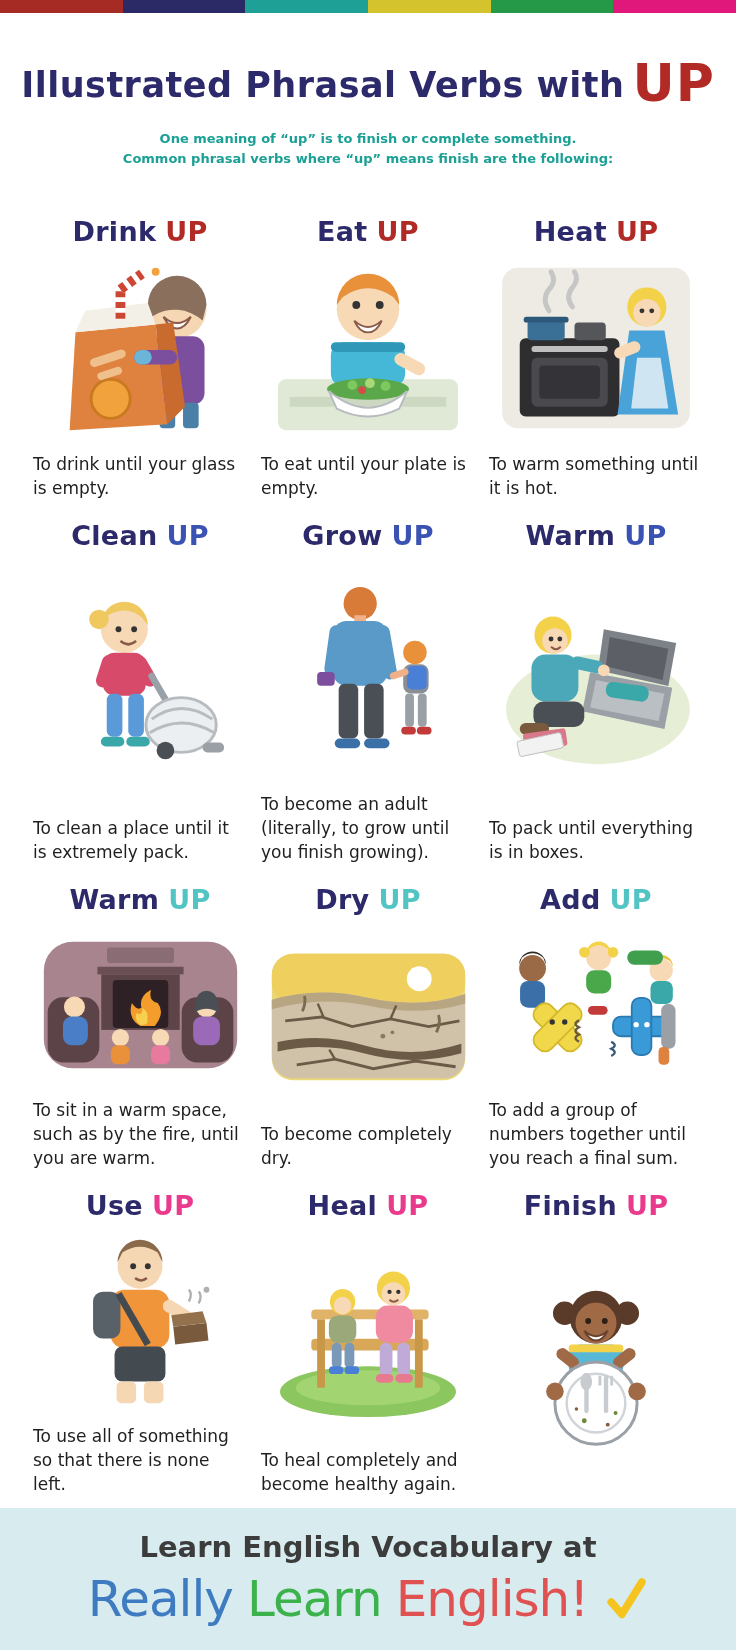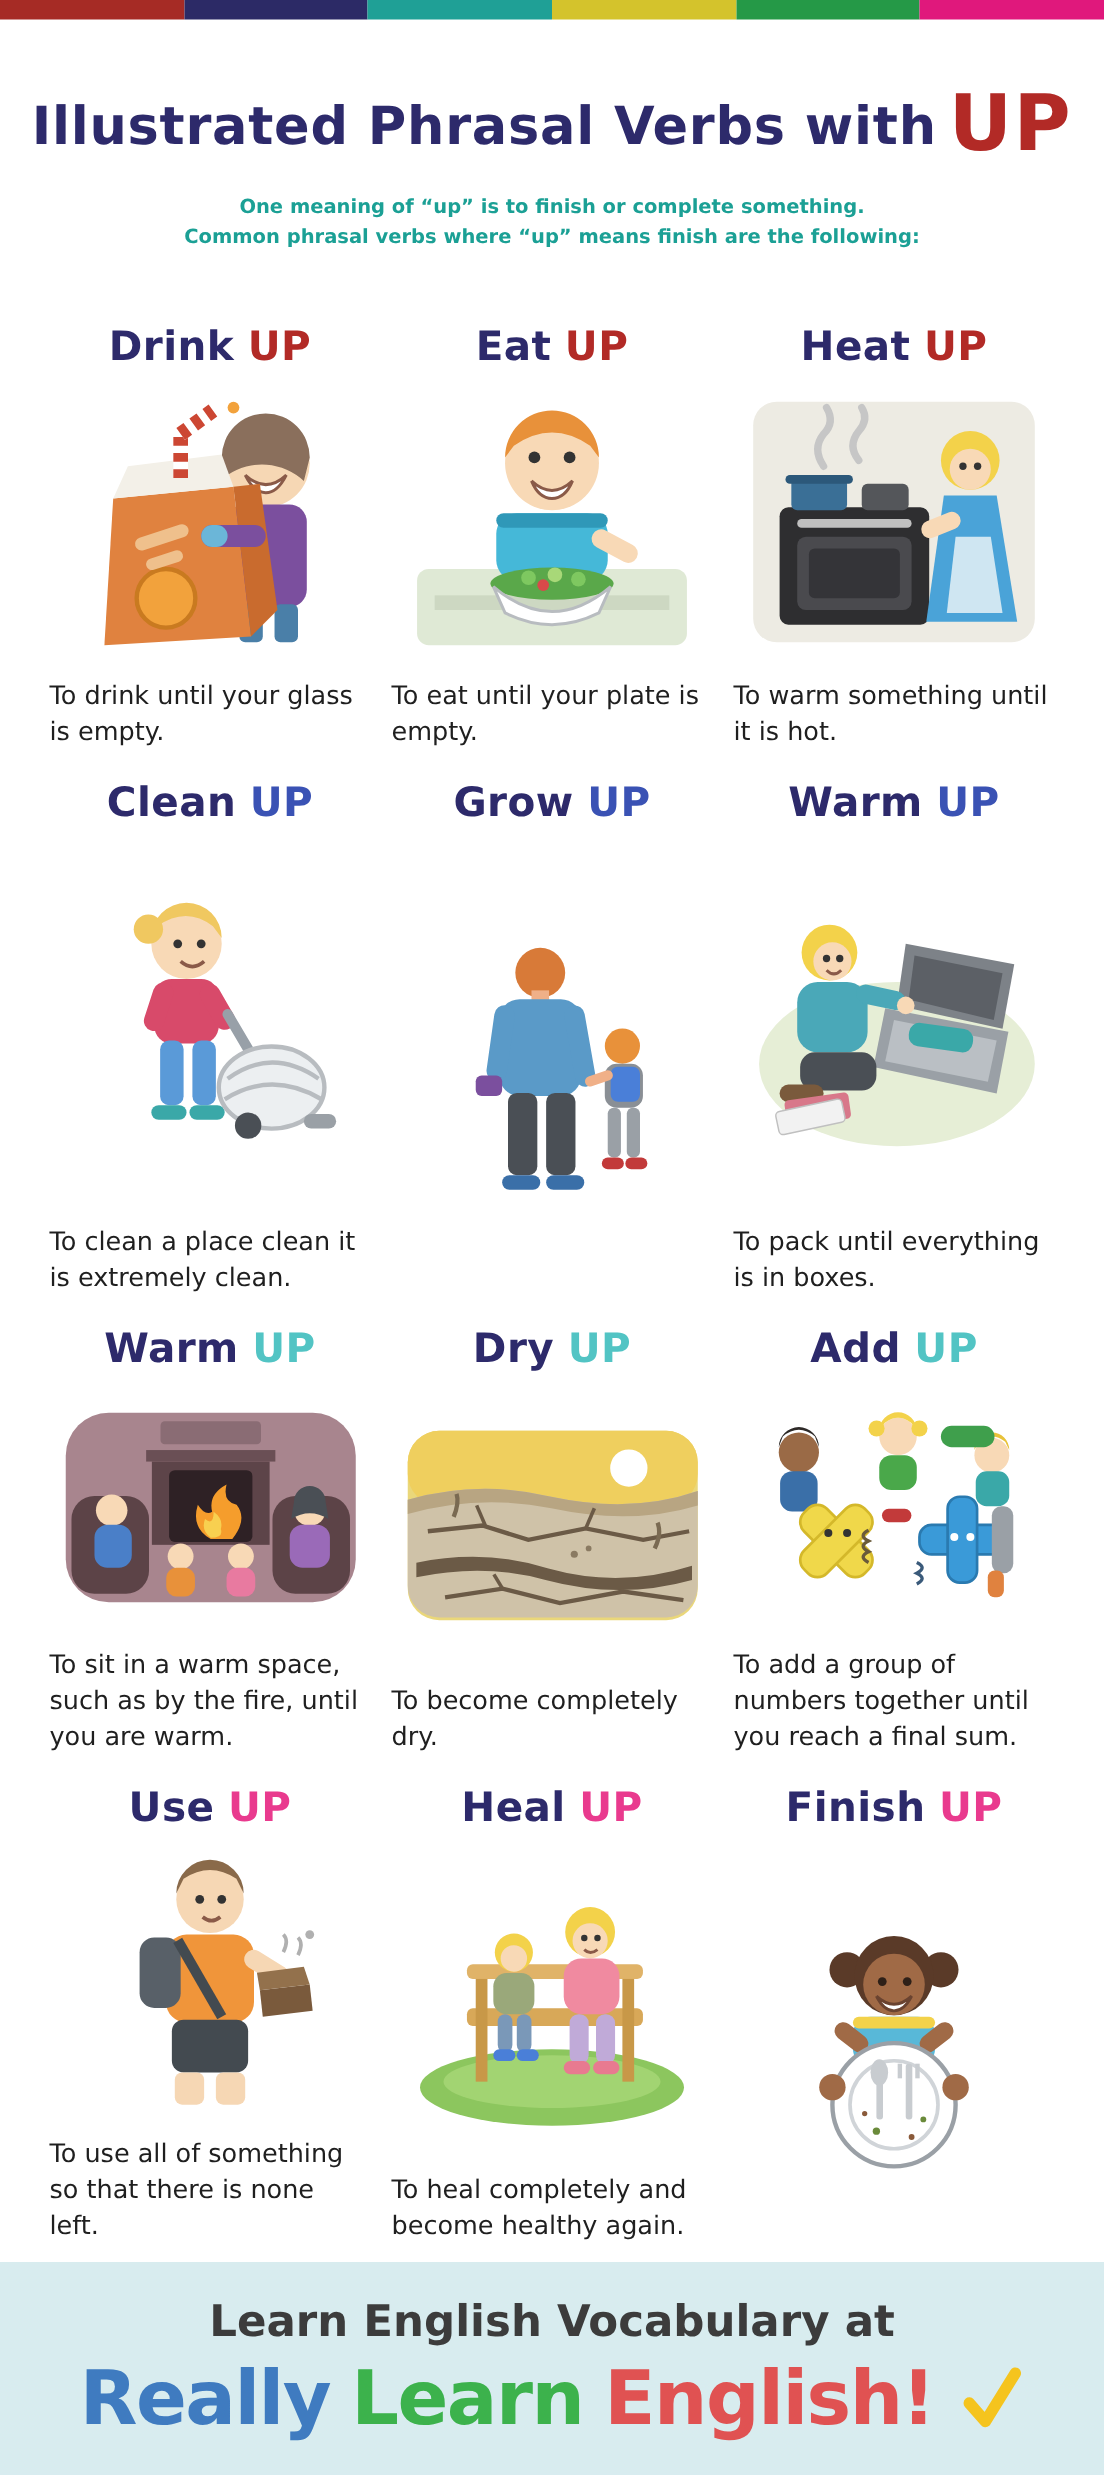--- a/index.html
+++ b/index.html
@@ -29,21 +29,21 @@
   .up-red{color:#b22a26}.up-blue{color:#3a52b4}.up-teal{color:#52c4c4}.up-pink{color:#e93a8e}
   .illo{flex:1;display:flex;align-items:center;justify-content:center;width:100%;overflow:hidden;}
   .r1 .illo svg,.r2 .illo svg,.r4 .illo svg{height:176px;}
   .r3 .illo svg{height:134px;}
   .desc{font-size:17px;line-height:1.42;color:#1f1f1f;font-weight:500;max-width:214px;margin:4px 0 12px;}
 
   
   .footer{height:142px;background:#d8ecef;display:flex;flex-direction:column;align-items:center;justify-content:center;}
   .tagline{margin:0;color:#3c3c3c;font-size:29px;font-weight:600;}
   .brand{display:flex;align-items:center;gap:14px;margin-top:6px;}
-  .brand-text{font-size:50px;font-weight:700;letter-spacing:-1px;white-space:nowrap;}
+  .brand-text{font-size:50px;font-weight:400;letter-spacing:-1px;white-space:nowrap;}
   .brand-really{color:#3f7bc0}.brand-learn{color:#3cb24c;margin-left:14px}.brand-english{color:#e05252;margin-left:14px}
 </style>
 </head>
 <body>
 
 <div class="topbar">
   <div class="seg1"></div>
   <div class="seg2"></div>
   <div class="seg3"></div>
   <div class="seg4"></div>
@@ -161,21 +161,21 @@
         <rect x="60" y="146" width="24" height="10" rx="5" fill="#3aa8a8"></rect>
         <rect x="86" y="146" width="24" height="10" rx="5" fill="#3aa8a8"></rect>
         <line x1="112" y1="84" x2="132" y2="118" stroke="#98a0a8" stroke-width="7" stroke-linecap="round"></line>
         <ellipse cx="142" cy="134" rx="36" ry="28" fill="#eceff1" stroke="#b8bcc0" stroke-width="3"></ellipse>
         <path d="M112 128 q30 -22 62 0" fill="none" stroke="#b8bcc0" stroke-width="3"></path>
         <path d="M110 142 q32 -20 66 0" fill="none" stroke="#b8bcc0" stroke-width="3"></path>
         <circle cx="126" cy="160" r="9" fill="#4a4f55"></circle>
         <rect x="164" y="152" width="22" height="10" rx="5" fill="#9aa0a6"></rect>
       </svg>
     </div>
-    <p class="desc">To clean a place clean it is extremely clean.</p>
+    <p class="desc">To clean a place until it is extremely pack.</p>
   </div>
 
   <div class="card">
     <h2 class="card-title"><span>Grow</span><span class="up up-blue">UP</span></h2>
     <div class="illo">
       <svg viewBox="0 0 200 180" width="196" height="176">
         <circle cx="92" cy="22" r="17" fill="#d87a38"></circle>
         <rect x="86" y="34" width="12" height="8" fill="#f0b088"></rect>
         <rect x="64" y="40" width="56" height="66" rx="14" fill="#5a9ac8"></rect>
         <rect x="58" y="44" width="14" height="52" rx="7" fill="#5a9ac8" transform="rotate(8 65 70)"></rect>
@@ -188,20 +188,21 @@
         <circle cx="148" cy="72" r="12" fill="#e8913a"></circle>
         <rect x="136" y="84" width="26" height="30" rx="8" fill="#8a8f95"></rect>
         <rect x="140" y="86" width="20" height="24" rx="5" fill="#4a7fd8"></rect>
         <rect x="138" y="114" width="9" height="34" rx="4" fill="#9aa0a6"></rect>
         <rect x="151" y="114" width="9" height="34" rx="4" fill="#9aa0a6"></rect>
         <rect x="134" y="148" width="15" height="8" rx="4" fill="#c23a3a"></rect>
         <rect x="150" y="148" width="15" height="8" rx="4" fill="#c23a3a"></rect>
         <line x1="126" y1="96" x2="138" y2="92" stroke="#f0b088" stroke-width="7" stroke-linecap="round"></line>
       </svg>
     </div>
+    <p class="desc">To become an adult (literally, to grow until you finish growing).</p>
   </div>
 
   <div class="card">
     <h2 class="card-title"><span>Warm</span><span class="up up-blue">UP</span></h2>
     <div class="illo">
       <svg viewBox="0 0 200 180" width="196" height="176">
         <ellipse cx="102" cy="118" rx="94" ry="56" fill="#e6eed6"></ellipse>
         <polygon points="108,36 182,50 174,94 102,78" fill="#7d8288"></polygon>
         <polygon points="114,44 174,56 168,88 110,74" fill="#5c6066"></polygon>
         <polygon points="94,80 178,96 170,138 86,120" fill="#9aa0a6"></polygon>

